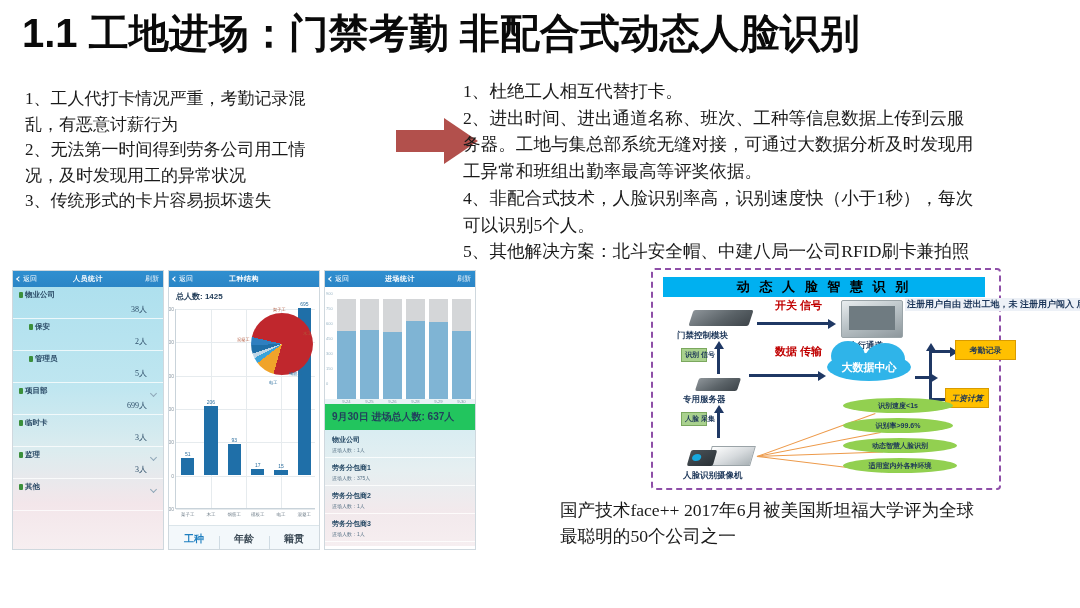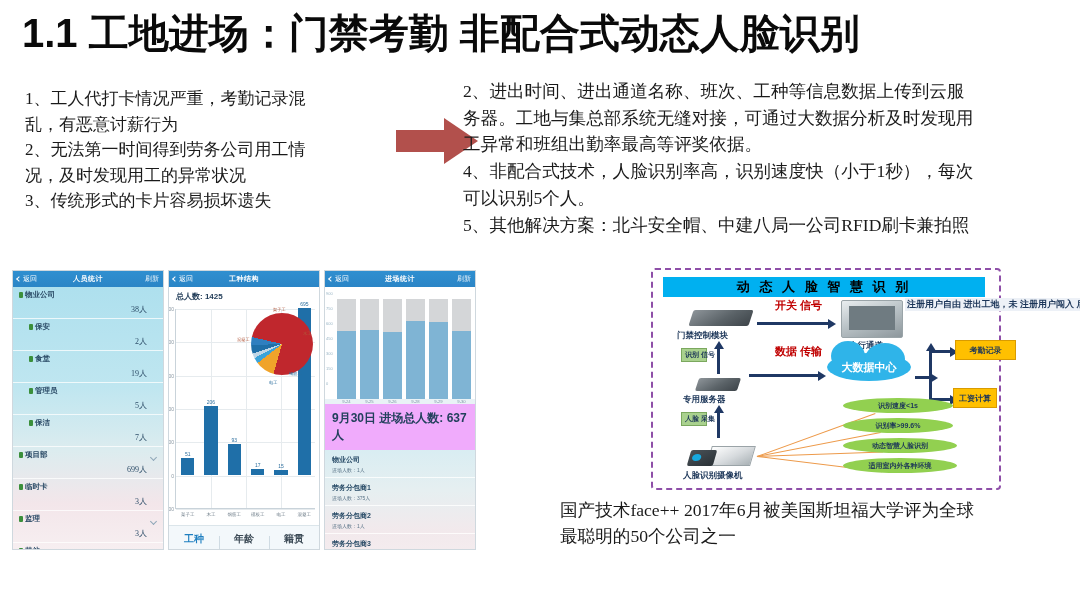--- a/index.html
+++ b/index.html
@@ -219,23 +219,23 @@
   .p3-col .fill { width: 100%; background: #7fb4d4; }
   .p3-ylab {
     position: absolute; left: 1px; font-size: 4px; color: #9bb6c6;
   }
   .p3-xrow {
     display: flex; gap: 4px; padding: 0 4px 0 12px;
     background: #e9f2f6;
   }
   .p3-xrow span { flex: 1; text-align: center; font-size: 4.2px; color: #7f96a6; }
   .p3-summary {
-    background: #f0abfc;
+    background: #22c55e;
     padding: 6px 7px;
-    font-size: 12px; font-weight: bold; color: #22405c;
+    font-size: 10px; font-weight: bold; color: #22405c;
   }
   .p3-list {
     background: linear-gradient(180deg,#d9edf2 0%, #e6eff1 35%, #f2e9ec 70%, #f6eef0 100%);
     height: 116px; overflow: hidden;
   }
   .p3-item {
     padding: 5px 7px 4px 7px;
     border-bottom: 1px solid rgba(255,255,255,.8);
   }
   .p3-item .nm { font-size: 7px; font-weight: bold; color: #274a66; }
@@ -382,20 +382,21 @@
 况，及时发现用工的异常状况</p>
   <p>3、传统形式的卡片容易损坏遗失</p>
 </div>
 
 <div class="arrow-wrap">
   <div class="arrow-shaft"></div>
   <div class="arrow-head"></div>
 </div>
 
 <div class="right-text">
+  <p>1、杜绝工人相互代替打卡。</p>
   <p>2、进出时间、进出通道名称、班次、工种等信息数据上传到云服
 务器。工地与集总部系统无缝对接，可通过大数据分析及时发现用
 工异常和班组出勤率最高等评奖依据。</p>
   <p>4、非配合式技术，人脸识别率高，识别速度快（小于1秒），每次
 可以识别5个人。</p>
   <p>5、其他解决方案：北斗安全帽、中建八局一公司RFID刷卡兼拍照</p>
 </div>
 
 <div class="phones">
 
@@ -419,37 +420,23 @@
         <div class="p1-row indent">
           <div class="rlabel">
             <span class="rbullet"></span>
             <span>保安</span>
           </div>
           <div class="rcount">2人</div>
         </div>
         <div class="p1-row indent">
           <div class="rlabel">
             <span class="rbullet"></span>
-            <span>食堂</span>
-          </div>
-          <div class="rcount">19人</div>
-        </div>
-        <div class="p1-row indent">
-          <div class="rlabel">
-            <span class="rbullet"></span>
             <span>管理员</span>
           </div>
           <div class="rcount">5人</div>
-        </div>
-        <div class="p1-row indent">
-          <div class="rlabel">
-            <span class="rbullet"></span>
-            <span>保洁</span>
-          </div>
-          <div class="rcount">7人</div>
         </div>
         <div class="p1-row">
           <div class="rlabel">
             <span class="rbullet"></span>
             <span>项目部</span>
           </div>
           <div class="rcount">699人</div>
           <div class="rchev"></div>
         </div>
         <div class="p1-row">
@@ -654,21 +641,21 @@
 
   <div class="dg-cloud" style="left:174px;top:83px;width:84px;height:28px;">
     <span>大数据中心</span>
   </div>
 
   <div class="dg-arrow-h" style="left:262px;top:106px;width:16px;background:#1f3864;"></div>
   <div class="dg-arrow-v" style="left:276px;top:80px;height:50px;background:#1f3864;"></div>
   <div class="dg-arrow-h" style="left:276px;top:80px;width:22px;"></div>
   <div class="dg-arrow-h" style="left:276px;top:128px;width:22px;"></div>
   <div class="dg-orange" style="left:302px;top:70px;width:61px;height:20px;">考勤记录</div>
-  <div class="dg-orange" style="left:300px;top:118px;width:44px;height:20px;">工资计算</div>
+  <div class="dg-orange" style="left:292px;top:118px;width:44px;height:20px;font-style:italic;">工资计算</div>
 
   <div class="dg-green" style="left:28px;top:142px;width:26px;">人脸
 采集</div>
   <div class="dg-arrow-v" style="left:64px;top:142px;height:26px;"></div>
 
   <div class="dg-cam-body" style="left:56px;top:176px;width:44px;height:20px;"></div>
   <div class="dg-cam-lens" style="left:36px;top:180px;width:26px;height:16px;"></div>
   <div class="dg-cap" style="left:30px;top:200px;font-family:Liberation Serif, serif;">人脸识别摄像机</div>
 
   <div class="ray" style="left:104px;top:186px;width:126px;transform:rotate(-20deg);"></div>

